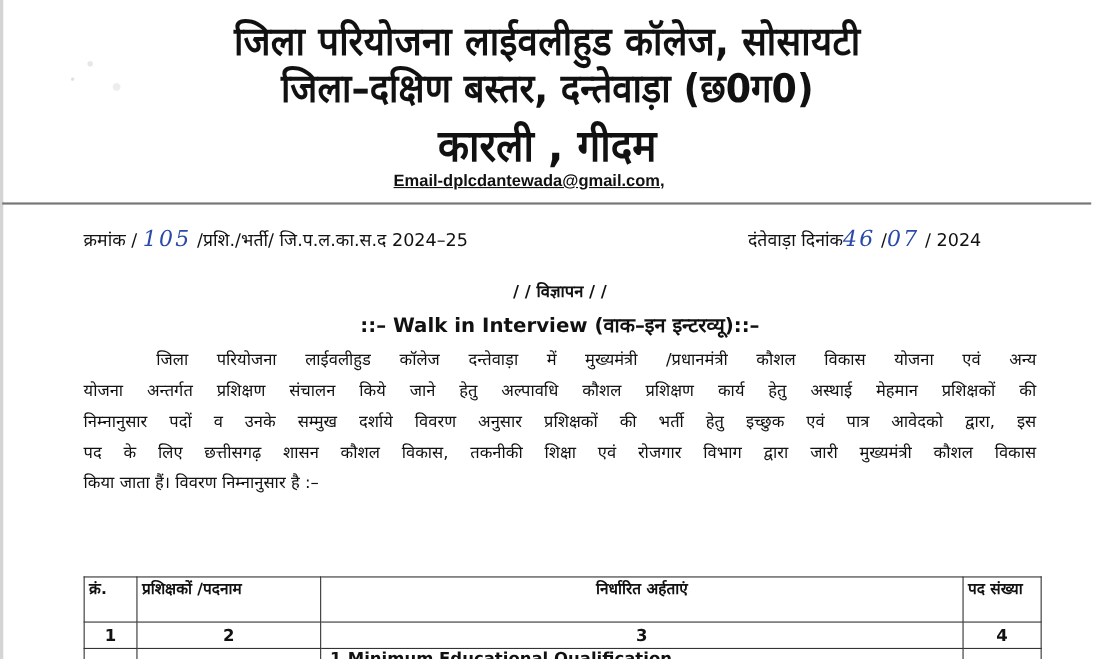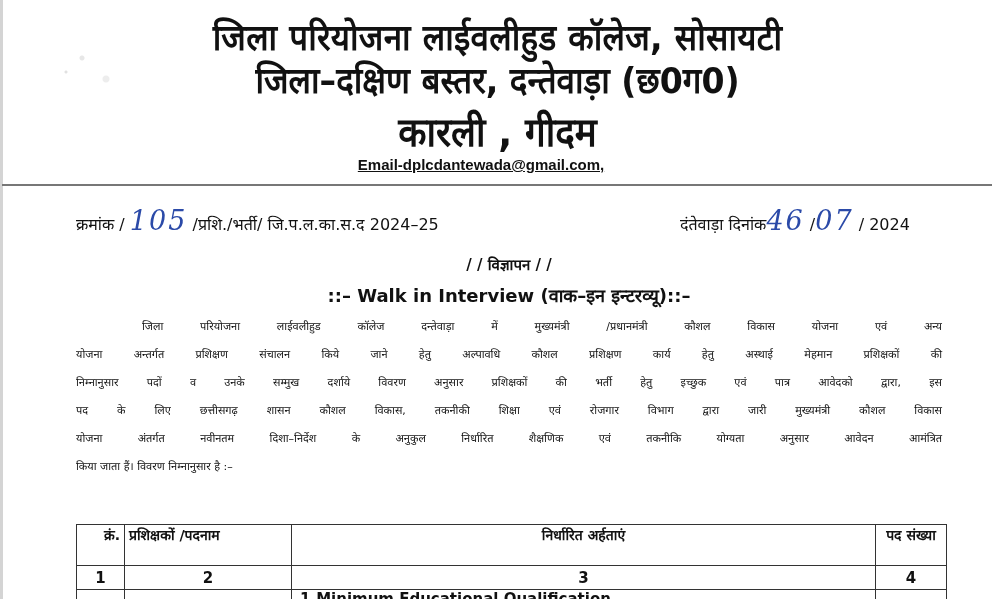--- a/index.html
+++ b/index.html
@@ -15,33 +15,33 @@
                 radial-gradient(circle at 20% 60%, #aaa 0 1px, transparent 2px); }
   .hdr { position:absolute; left:0; width:995px; text-align:center; font-weight:bold; white-space:nowrap; }
   .hdr1 { top:12px; font-size:36px; letter-spacing:0.3px; font-family:"DejaVu Sans",sans-serif; transform:scaleX(0.92); }
   .hdr2 { top:55px; font-size:36px; font-family:"DejaVu Sans",sans-serif; transform:scaleX(0.92); }
   .hdr3 { top:103px; font-size:40px; font-family:"DejaVu Sans",sans-serif; transform:scaleX(0.92); }
   .email { position:absolute; top:156px; left:0; width:962px; text-align:center;
     font-family:Liberation Sans, sans-serif; font-weight:bold; font-size:15px; text-decoration:underline; }
   .rule { position:absolute; top:184px; left:2px; width:990px; height:2px; background:#777; }
   .refline { position:absolute; top:205px; left:76px; font-size:16px; font-family:"DejaVu Sans",sans-serif; white-space:nowrap; }
   .dateline { position:absolute; top:205px; left:680px; font-size:16px; font-family:"DejaVu Sans",sans-serif; white-space:nowrap; }
-  .hand { color:#2b4aa8; font-family:"DejaVu Serif",serif; font-size:27px; font-style:italic; letter-spacing:2px;margin-top:39px; }
+  .hand { color:#2b4aa8; font-family:"DejaVu Serif",serif; font-size:20px; font-style:italic; letter-spacing:2px;margin-top:39px; }
   .adv { position:absolute; top:254px; left:0; width:1018px; text-align:center; font-size:15px; font-weight:bold; font-family:"DejaVu Sans",sans-serif; }
   .walkin { position:absolute; top:283px; left:0; width:1018px; text-align:center; font-size:18px; font-weight:bold; font-family:"DejaVu Sans",sans-serif; }
-  .para { position:absolute; left:76px; width:866px; top:313px; font-family:"DejaVu Sans",sans-serif; font-size:11px; }
+  .para { position:absolute; left:76px; width:866px; top:313px; font-family:"DejaVu Sans",sans-serif; font-size:15px; }
   .para .ln { height:28px; line-height:28px; white-space:nowrap; text-align:justify; text-align-last:justify; }
   .para .ln.first { padding-left:66px; }
   .para .ln.last { text-align-last:left; }
   table.quals { position:absolute; left:76px; top:524px; border-collapse:collapse; font-family:"DejaVu Sans",sans-serif; }
   table.quals td { border:1.5px solid #333; padding:0 4px; font-size:14px; font-weight:bold; vertical-align:top; }
-  .c1 { width:39px; text-align:right; }
+  .c1 { width:39px; text-align:left; }
   .c2 { width:158px; }
   .c3 { width:571px; text-align:center; }
-  .c4 { width:62px; text-align:center; }
+  .c4 { width:62px; }
   tr.h td { height:40px; }
   tr.n td { height:23px; text-align:center; vertical-align:middle; font-size:15px; }
   tr.r td { height:20px; }
   .c3left { text-align:left !important; padding-left:8px !important; font-size:15px !important; }
 </style>
 </head>
 <body>
 
 <div class="left-edge"></div>
 <div class="smudge"></div>
@@ -65,21 +65,20 @@
 </div>
 
 <div class="adv">/ / विज्ञापन / /</div>
 <div class="walkin">::– Walk in Interview (वाक–इन इन्टरव्यू)::–</div>
 
 <div class="para">
   <div class="ln first">जिला परियोजना लाईवलीहुड कॉलेज दन्तेवाड़ा में मुख्यमंत्री /प्रधानमंत्री कौशल विकास योजना एवं अन्य</div>
   <div class="ln">योजना अन्तर्गत प्रशिक्षण संचालन किये जाने हेतु अल्पावधि कौशल प्रशिक्षण कार्य हेतु अस्थाई मेहमान प्रशिक्षकों की</div>
   <div class="ln">निम्नानुसार पदों व उनके सम्मुख दर्शाये विवरण अनुसार प्रशिक्षकों की भर्ती हेतु इच्छुक एवं पात्र आवेदको द्वारा, इस</div>
   <div class="ln">पद के लिए छत्तीसगढ़ शासन कौशल विकास, तकनीकी शिक्षा एवं रोजगार विभाग द्वारा जारी मुख्यमंत्री कौशल विकास</div>
-  <div class="ln">योजना अंतर्गत नवीनतम दिशा–निर्देश के अनुकुल निर्धारित शैक्षणिक एवं तकनीकि योग्यता अनुसार आवेदन आमंत्रित</div>
   <div class="ln last">किया जाता हैं। विवरण निम्नानुसार है :–</div>
 </div>
 
 <table class="quals">
   <tbody>
       <tr class="h">
     <td class="c1">क्रं.</td>
     <td class="c2">प्रशिक्षकों /पदनाम</td>
     <td class="c3">निर्धारित अर्हताएं</td>
     <td class="c4">पद संख्या</td>

